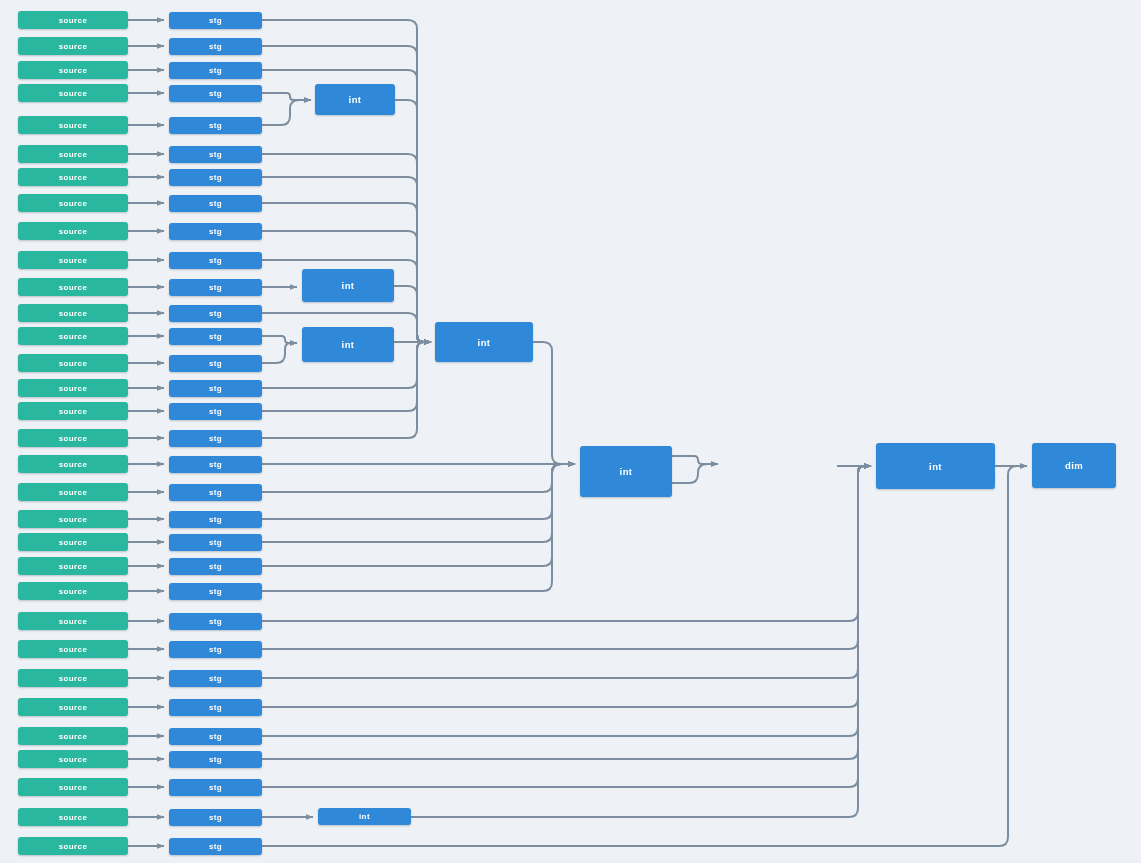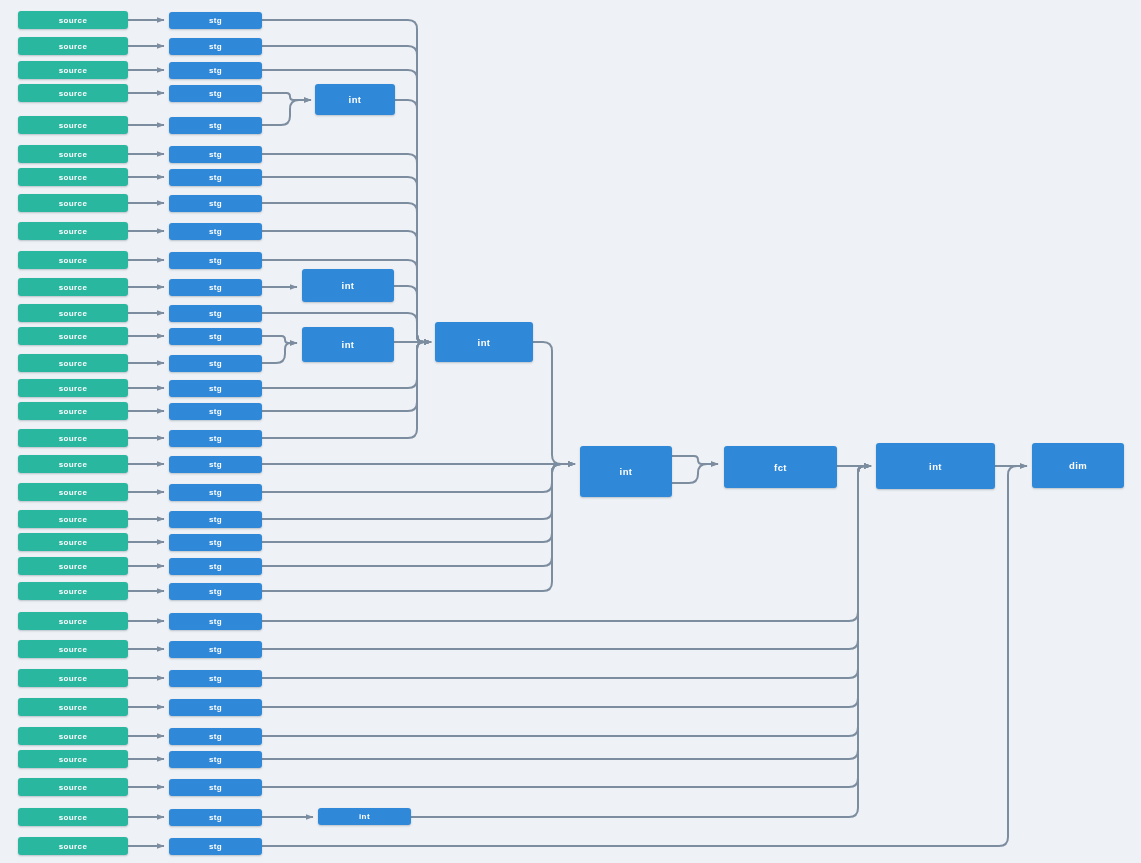--- a/index.html
+++ b/index.html
@@ -163,17 +163,16 @@
     <div class="node" style="left: 169px; top: 778.5px; width: 93px; height: 17px; background: rgb(47, 136, 216); color: rgb(255, 255, 255);">stg</div>
     <div class="node" style="left: 18px; top: 808px; width: 110px; height: 18px; background: rgb(42, 183, 160); color: rgb(255, 255, 255);">source</div>
     <div class="node" style="left: 169px; top: 808.5px; width: 93px; height: 17px; background: rgb(47, 136, 216); color: rgb(255, 255, 255);">stg</div>
     <div class="node" style="left: 18px; top: 837px; width: 110px; height: 18px; background: rgb(42, 183, 160); color: rgb(255, 255, 255);">source</div>
     <div class="node" style="left: 169px; top: 837.5px; width: 93px; height: 17px; background: rgb(47, 136, 216); color: rgb(255, 255, 255);">stg</div>
     <div class="node big" style="left: 315px; top: 84px; width: 80px; height: 31px; background: rgb(47, 136, 216); color: rgb(255, 255, 255);">int</div>
     <div class="node big" style="left: 302px; top: 269px; width: 92px; height: 33px; background: rgb(47, 136, 216); color: rgb(255, 255, 255);">int</div>
     <div class="node big" style="left: 302px; top: 327px; width: 92px; height: 35px; background: rgb(47, 136, 216); color: rgb(255, 255, 255);">int</div>
     <div class="node big" style="left: 435px; top: 322px; width: 98px; height: 40px; background: rgb(47, 136, 216); color: rgb(255, 255, 255);">int</div>
     <div class="node big" style="left: 580px; top: 446px; width: 92px; height: 51px; background: rgb(47, 136, 216); color: rgb(255, 255, 255);">int</div>
-    <div class="node big" style="left: 724px; top: 446px; width: 113px; height: 42px; background: rgb(47, 136, 216); color: rgb(255, 255, 255);">fct</div>
     <div class="node big" style="left: 876px; top: 443px; width: 119px; height: 46px; background: rgb(47, 136, 216); color: rgb(255, 255, 255);">int</div>
-    <div class="node big" style="left: 1032px; top: 443px; width: 92px; height: 45px; background: rgb(47, 136, 216); color: rgb(255, 255, 255);">dim</div>
+    <div class="node big" style="left: 1032px; top: 443px; width: 84px; height: 45px; background: rgb(47, 136, 216); color: rgb(255, 255, 255);">dim</div>
     <div class="node" style="left: 318px; top: 808px; width: 93px; height: 17px; background: rgb(47, 136, 216); color: rgb(255, 255, 255);">int</div>
   </div>
 
 </body></html>

